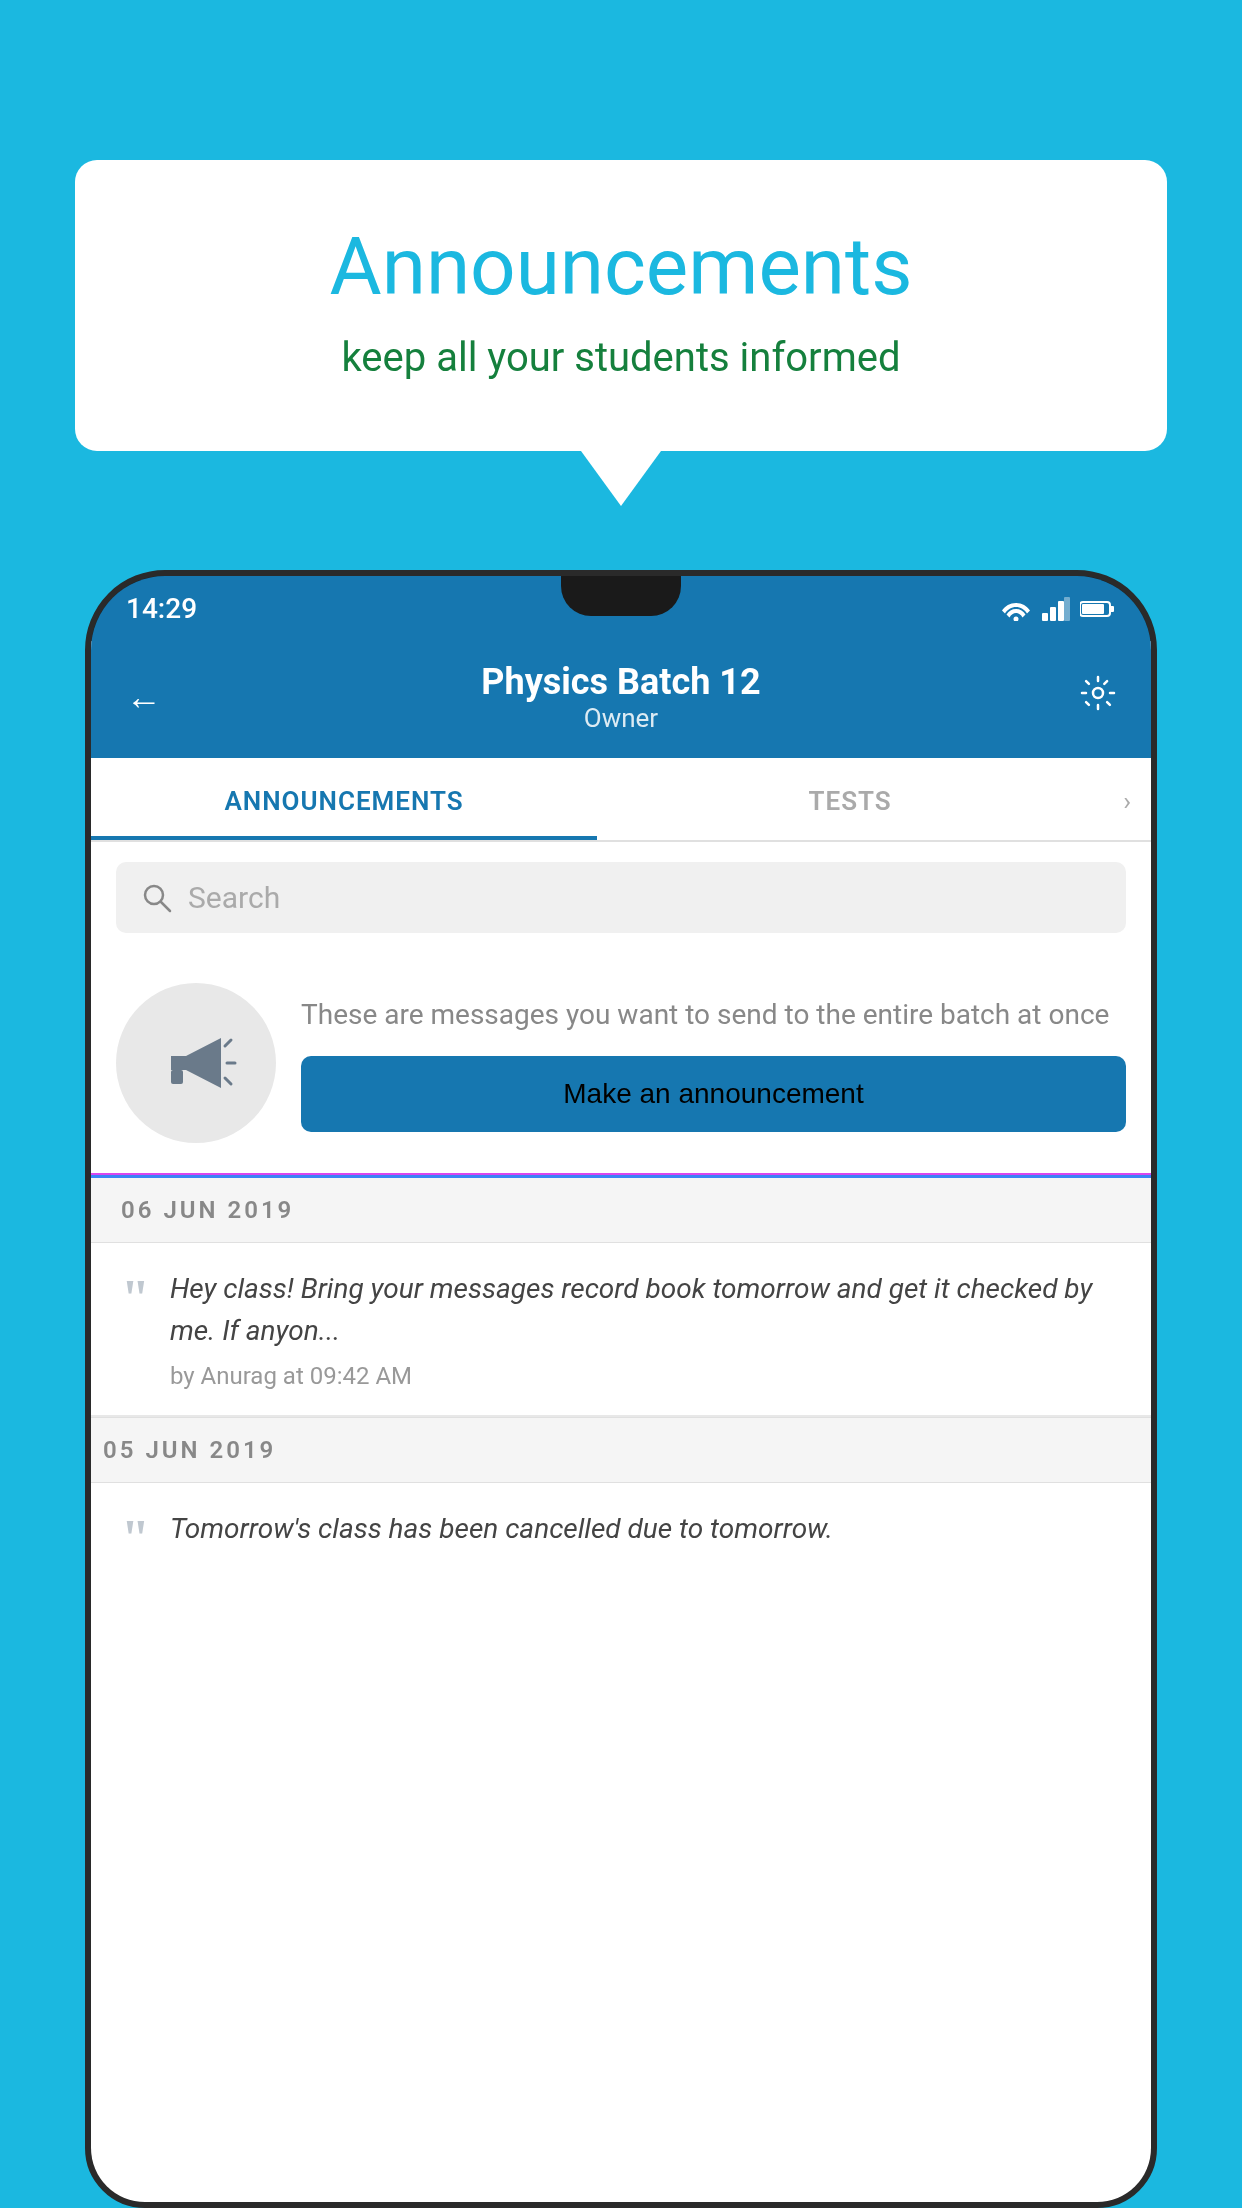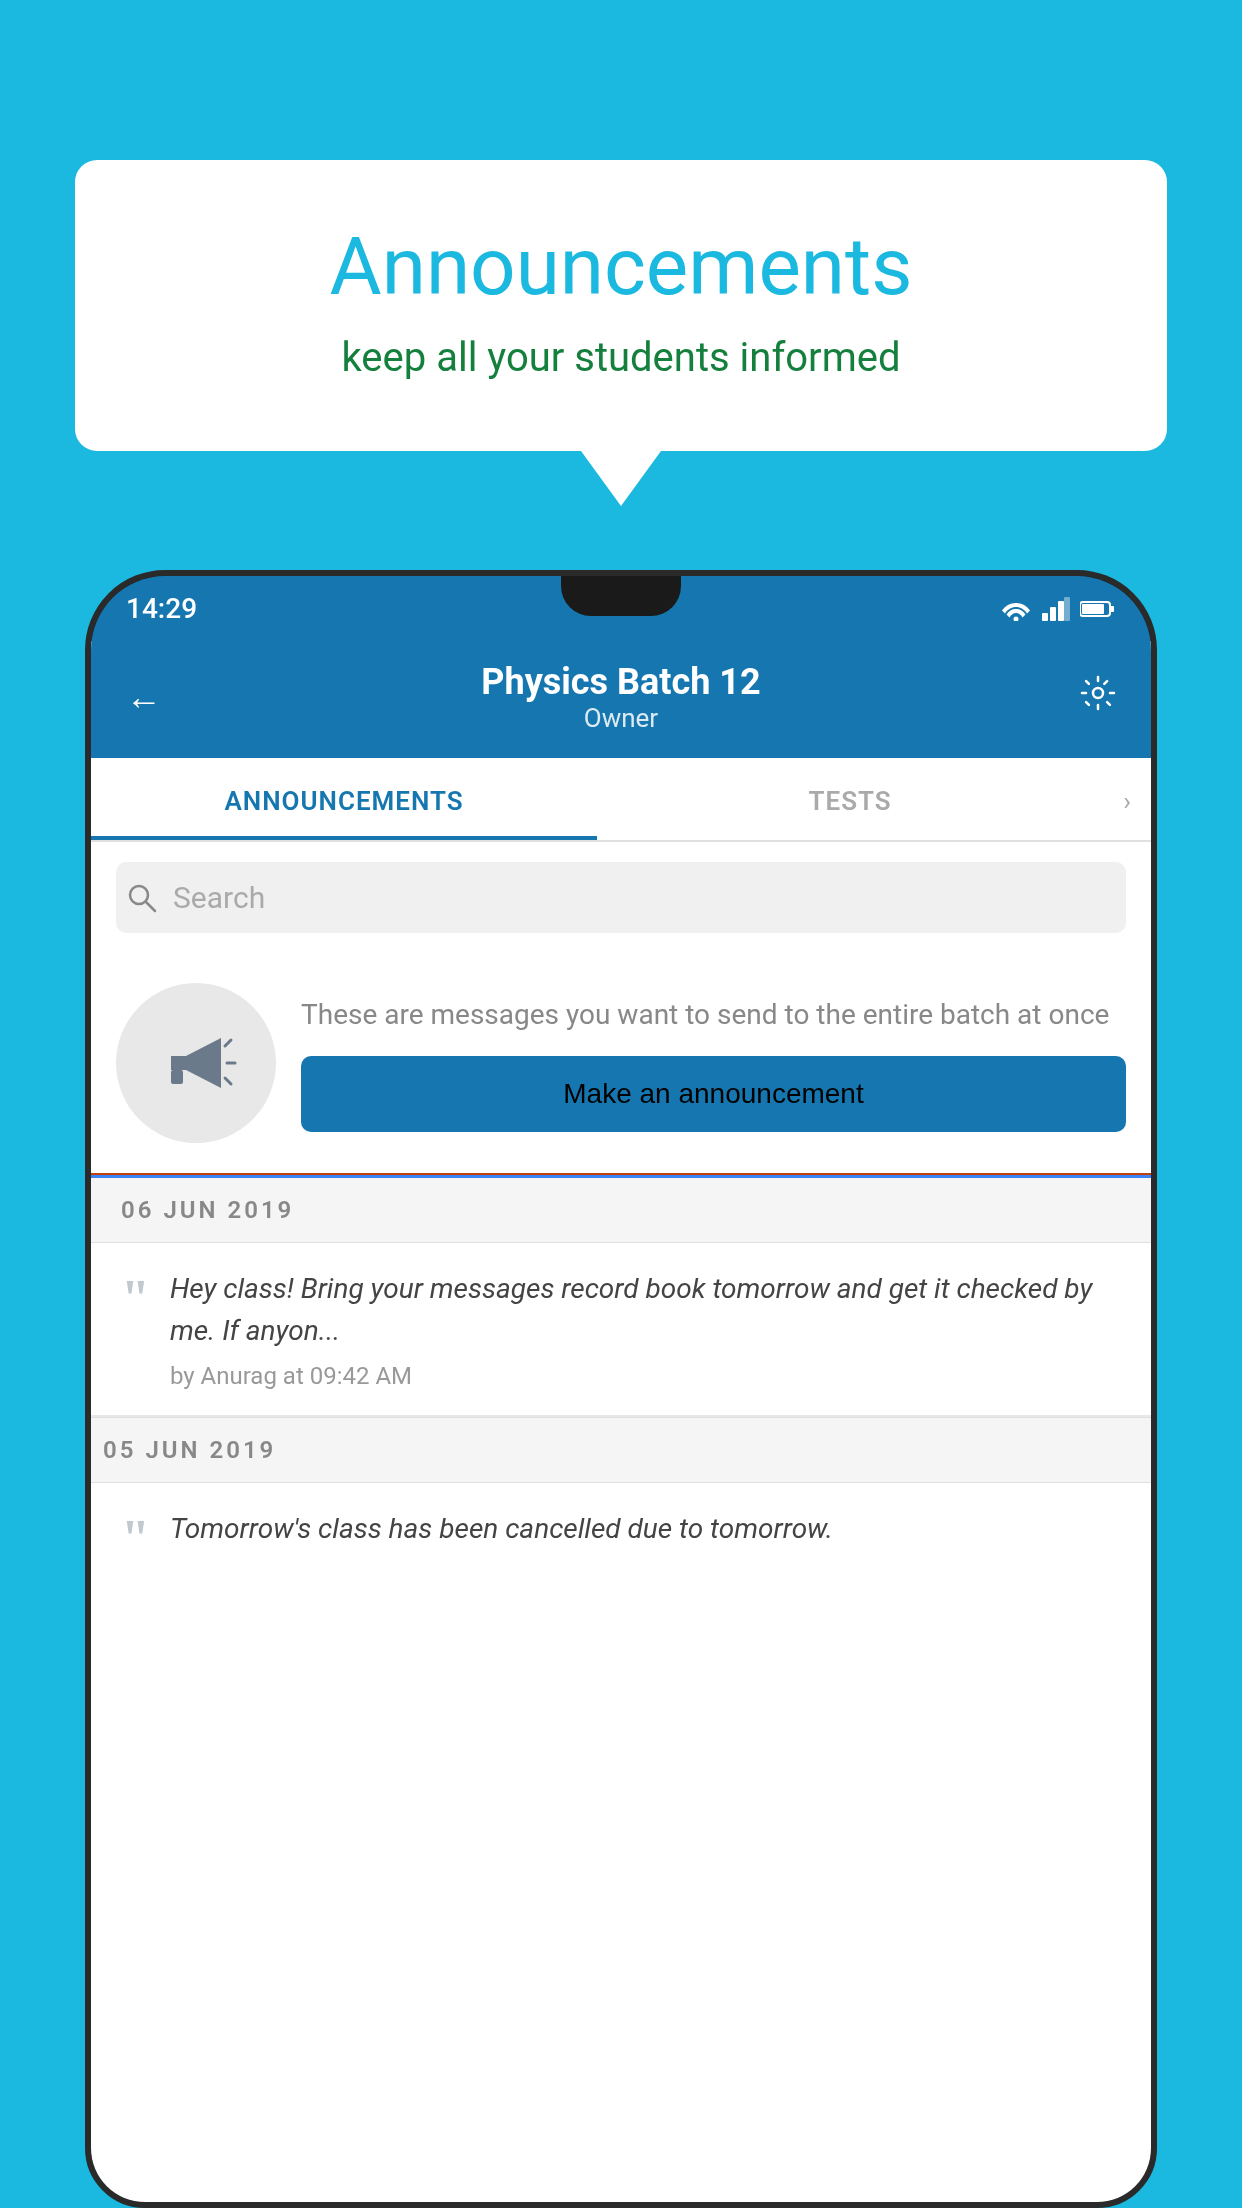--- a/index.html
+++ b/index.html
@@ -180,37 +180,37 @@
     .search-container {
       padding: 20px 25px;
       background: white;
     }
 
     .search-bar {
       background: #f0f0f0;
       border-radius: 10px;
       display: flex;
       align-items: center;
-      padding: 18px 10px;
+      padding: 18px 25px;
       gap: 15px;
     }
 
     .search-placeholder {
       color: #aaa;
       font-size: 30px;
     }
 
     
     .promo-section {
       background: white;
       padding: 30px 25px;
       display: flex;
       align-items: center;
       gap: 25px;
-      border-bottom: 2px solid #c2410c;
+      border-bottom: 2px solid #d946ef;
     }
 
     .promo-icon-circle {
       width: 160px;
       height: 160px;
       border-radius: 50%;
       background: #e8e8e8;
       display: flex;
       align-items: center;
       justify-content: center;

